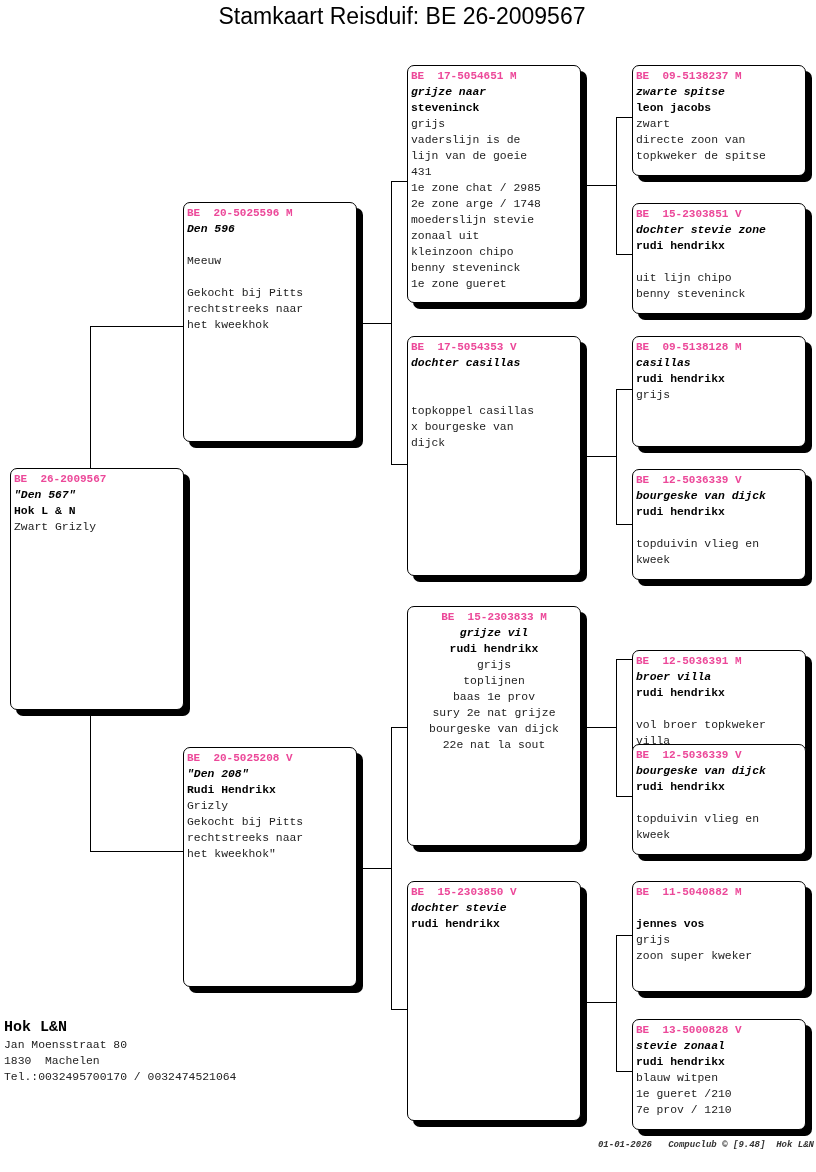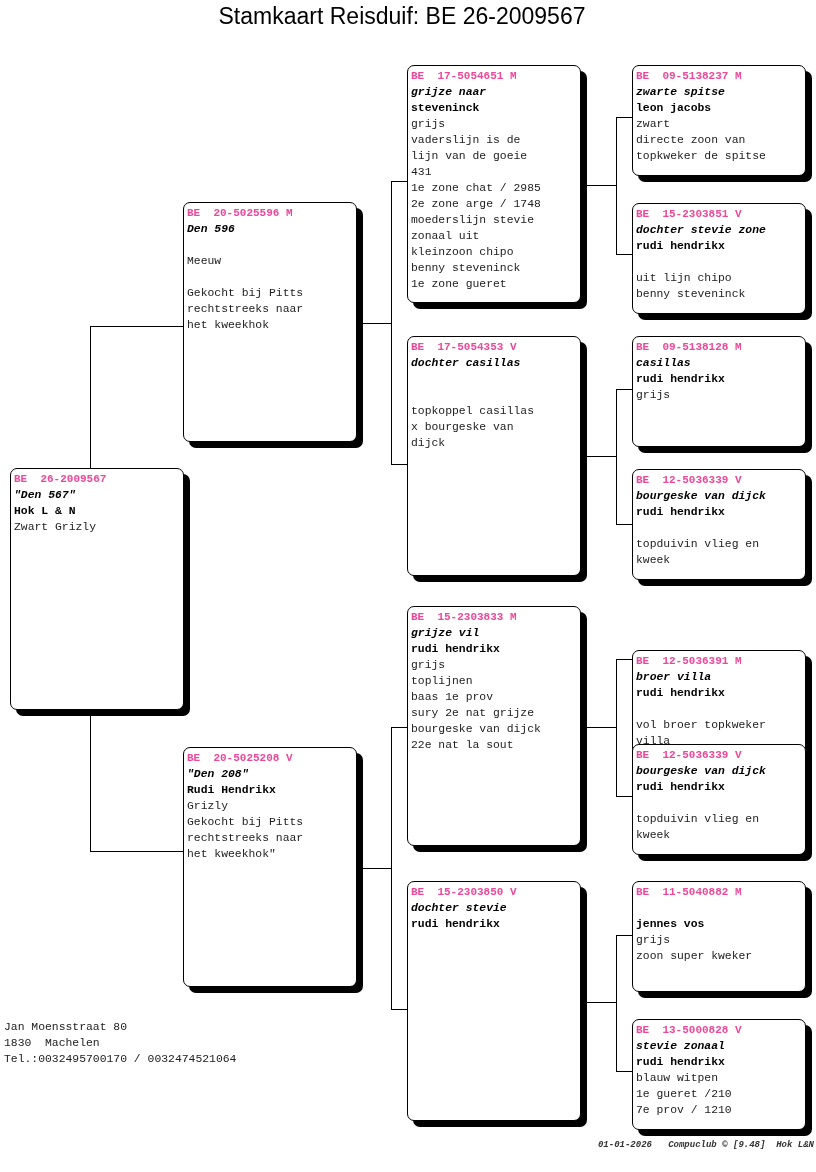--- a/index.html
+++ b/index.html
@@ -105,21 +105,21 @@
 <div class="box" style="left:407px;top:336px;width:174px;height:240px;">
   <div class="ring">BE  17-5054353 V</div>
   <div class="name">dochter casillas</div>
   <div class="line"></div>
   <div class="line"></div>
   <div class="line">topkoppel casillas</div>
   <div class="line">x bourgeske van</div>
   <div class="line">dijck</div>
 </div>
 
-<div class="box" style="left:407px;top:606px;width:174px;height:240px;">
+<div class="box" style="left:407px;top:606px;width:174px;height:240px;text-align:center;">
   <div class="ring">BE  15-2303833 M</div>
   <div class="name">grijze vil</div>
   <div class="owner">rudi hendrikx</div>
   <div class="line">grijs</div>
   <div class="line">toplijnen</div>
   <div class="line">baas 1e prov</div>
   <div class="line">sury 2e nat grijze</div>
   <div class="line">bourgeske van dijck</div>
   <div class="line">22e nat la sout</div>
 </div>
@@ -193,18 +193,19 @@
 <div class="box" style="left:632px;top:1019px;width:174px;height:111px;">
   <div class="ring">BE  13-5000828 V</div>
   <div class="name">stevie zonaal</div>
   <div class="owner">rudi hendrikx</div>
   <div class="line">blauw witpen</div>
   <div class="line">1e gueret /210</div>
   <div class="line">7e prov / 1210</div>
 </div>
 
 <div class="footer-left">
+  <div class="hok">Hok L&amp;N</div>
   <div class="addr">Jan Moensstraat 80</div>
   <div class="addr">1830  Machelen</div>
   <div class="addr">Tel.:0032495700170 / 0032474521064</div>
 </div>
 
 <div class="stamp">01-01-2026   Compuclub © [9.48]  Hok L&amp;N</div>
 
 </body></html>

